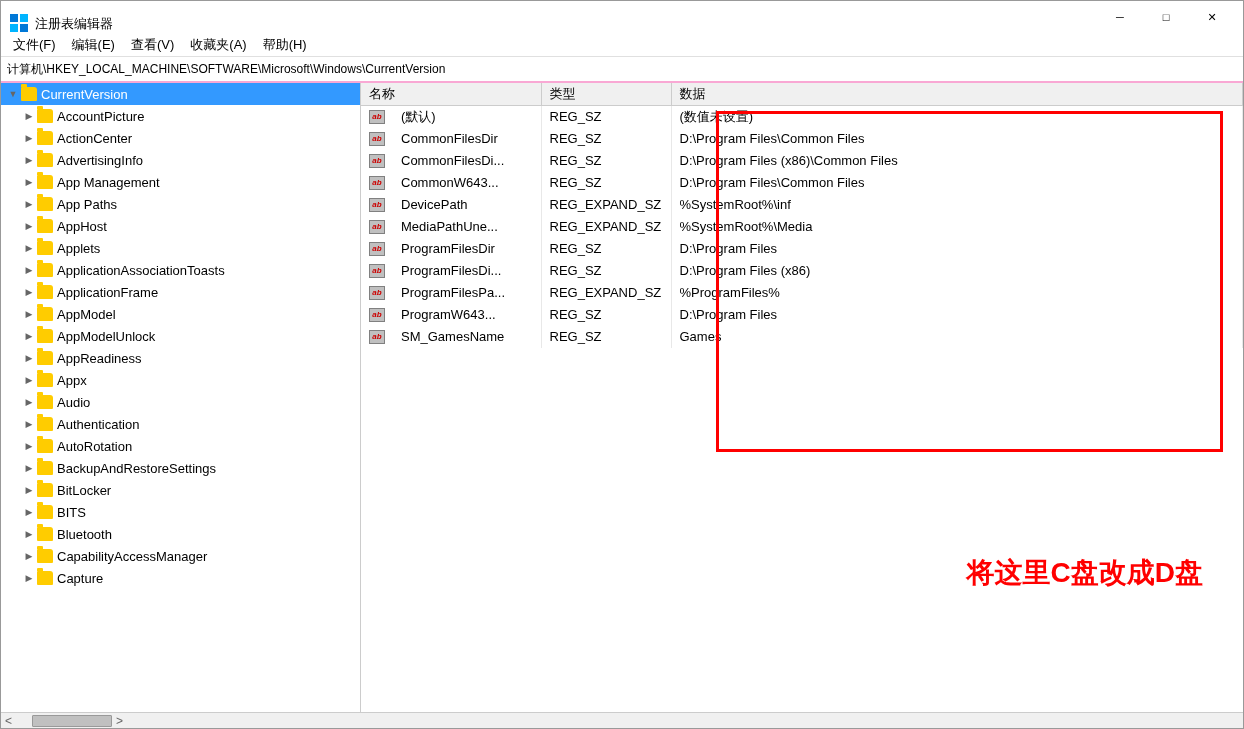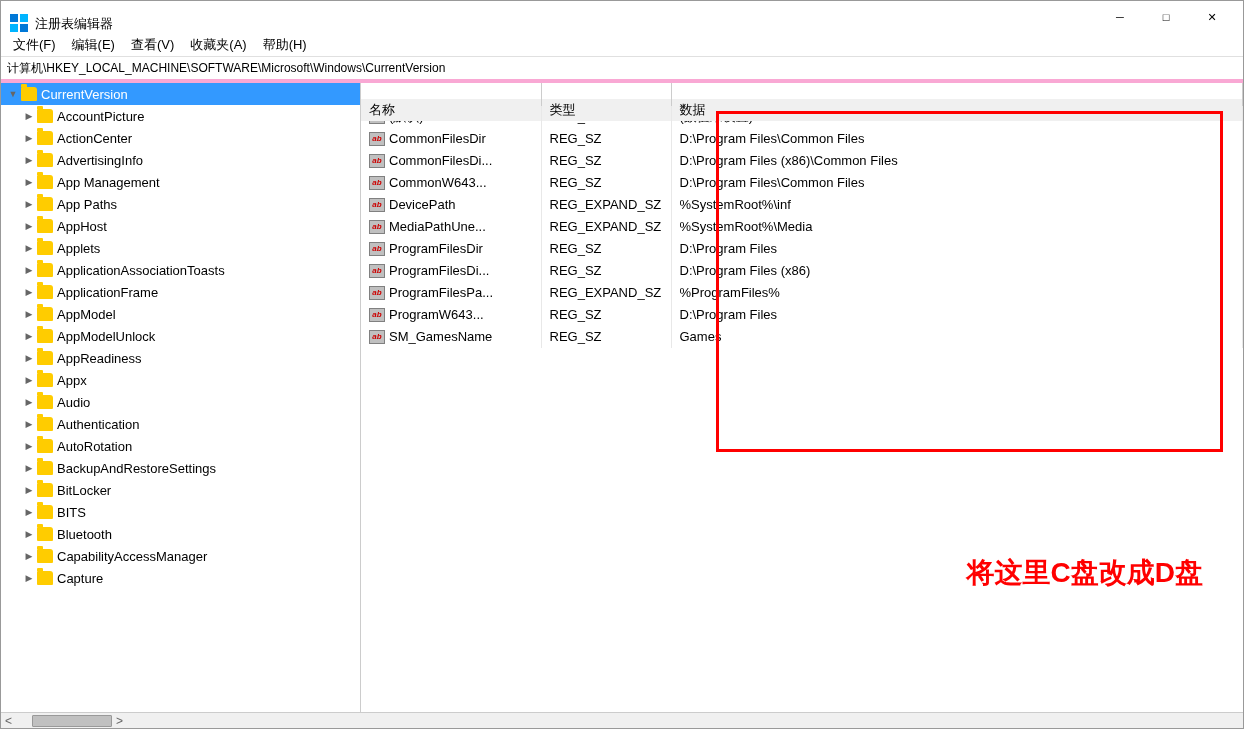--- a/index.html
+++ b/index.html
@@ -82,21 +82,21 @@
       color: #000;
     }
 
     
     .address-bar {
       height: 26px;
       display: flex;
       align-items: center;
       padding: 0 6px;
       background: #fff;
-      border-bottom: 4px solid #f9a8d4;
+      border-bottom: 2px solid #f9a8d4;
       font-size: 12px;
       color: #000;
       flex-shrink: 0;
     }
 
     
     .main-content {
       display: flex;
       flex: 1;
       overflow: hidden;
@@ -175,21 +175,21 @@
     }
     .registry-table th {
       background: #f0f0f0;
       border-bottom: 1px solid #ccc;
       border-right: 1px solid #ccc;
       padding: 2px 8px;
       text-align: left;
       font-weight: normal;
       height: 22px;
       position: sticky;
-      top: 16px;
+      top: 0;
       z-index: 1;
     }
     .registry-table td {
       padding: 1px 8px;
       height: 22px;
       border-right: 1px solid #e8e8e8;
       white-space: nowrap;
       overflow: hidden;
       text-overflow: ellipsis;
       max-width: 200px;
@@ -199,21 +199,21 @@
       display: inline-block;
       width: 16px;
       height: 14px;
       background: #c0c0c0;
       border: 1px solid #808080;
       font-size: 8px;
       font-weight: bold;
       color: #c00;
       text-align: center;
       line-height: 12px;
-      margin-right: 4px;
+      margin-right: 16px;
       vertical-align: middle;
       font-style: italic;
     }
 
     
     .annotation-box {
       position: absolute;
       border: 3px solid #ff0000;
       pointer-events: none;
       z-index: 10;

